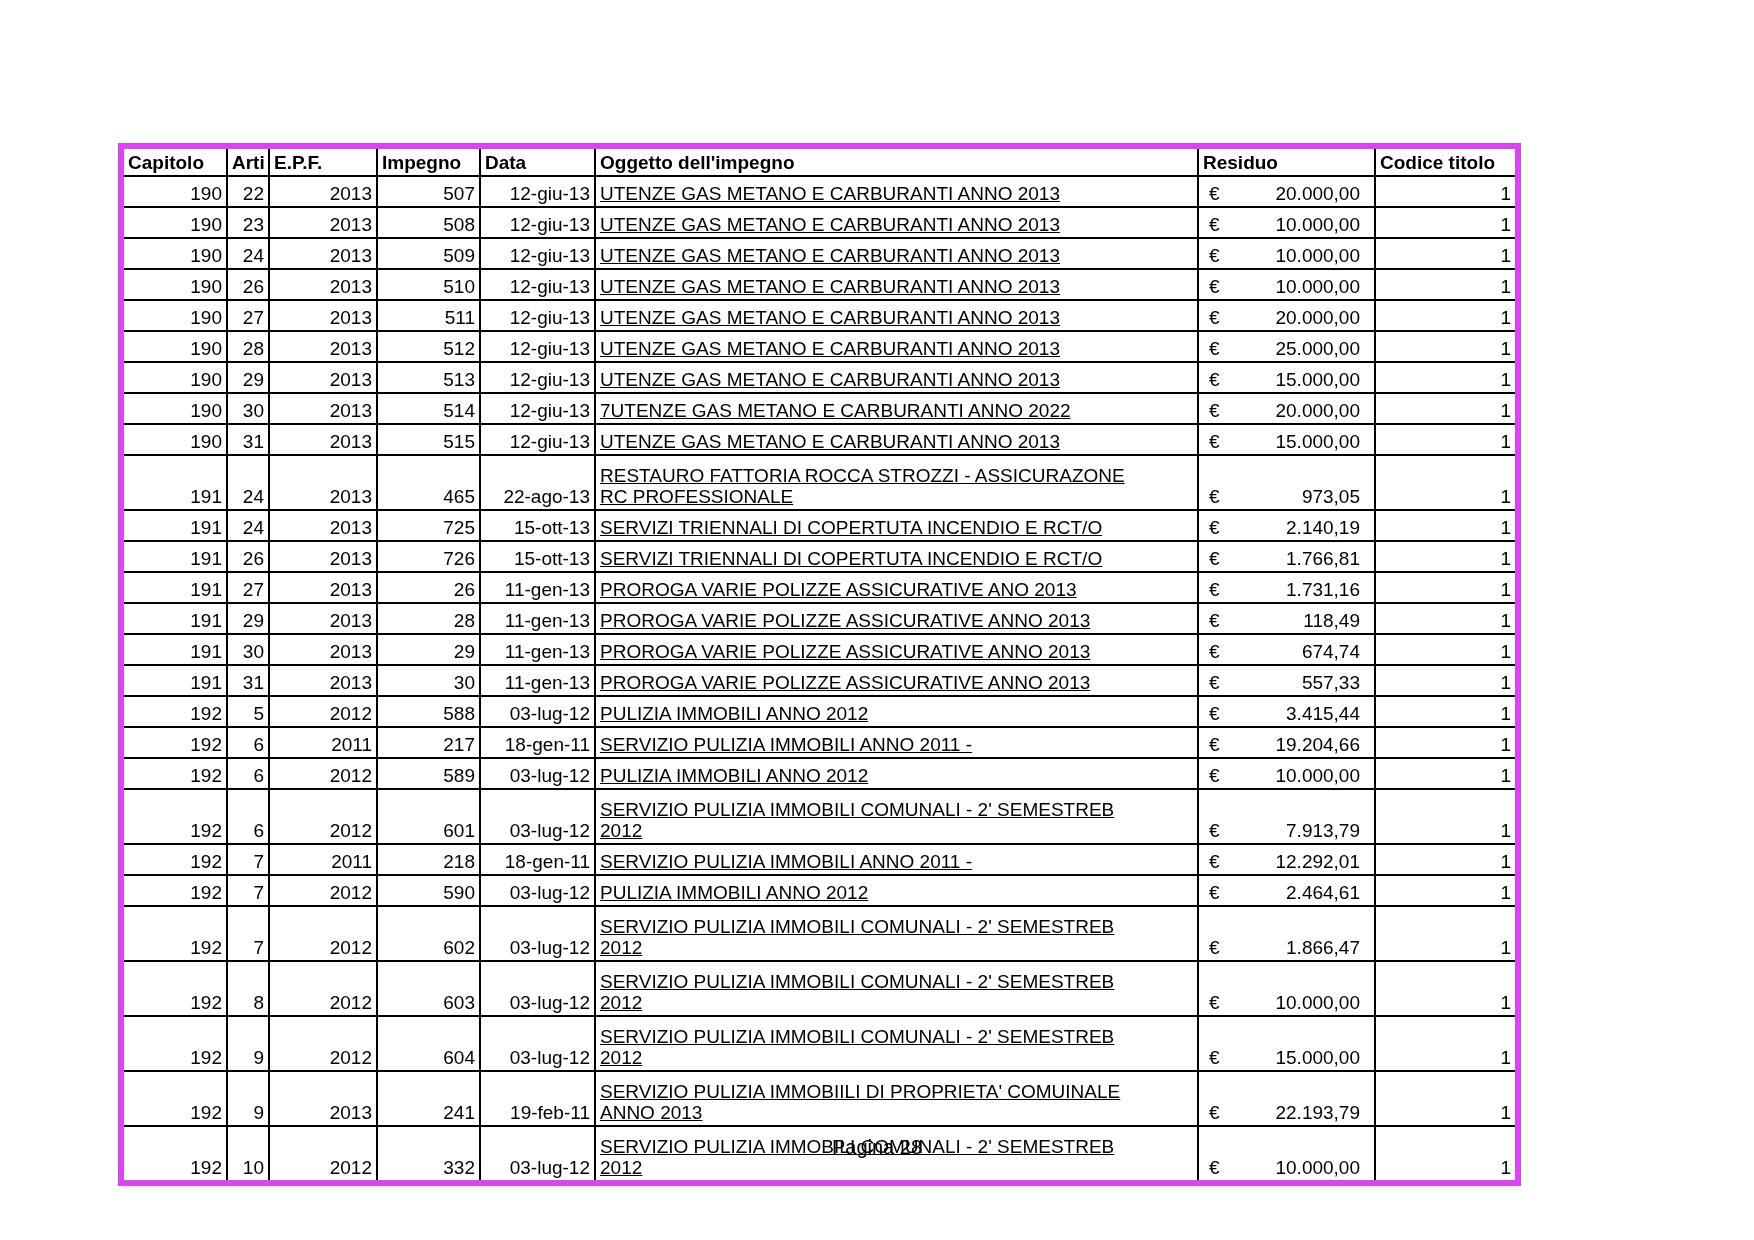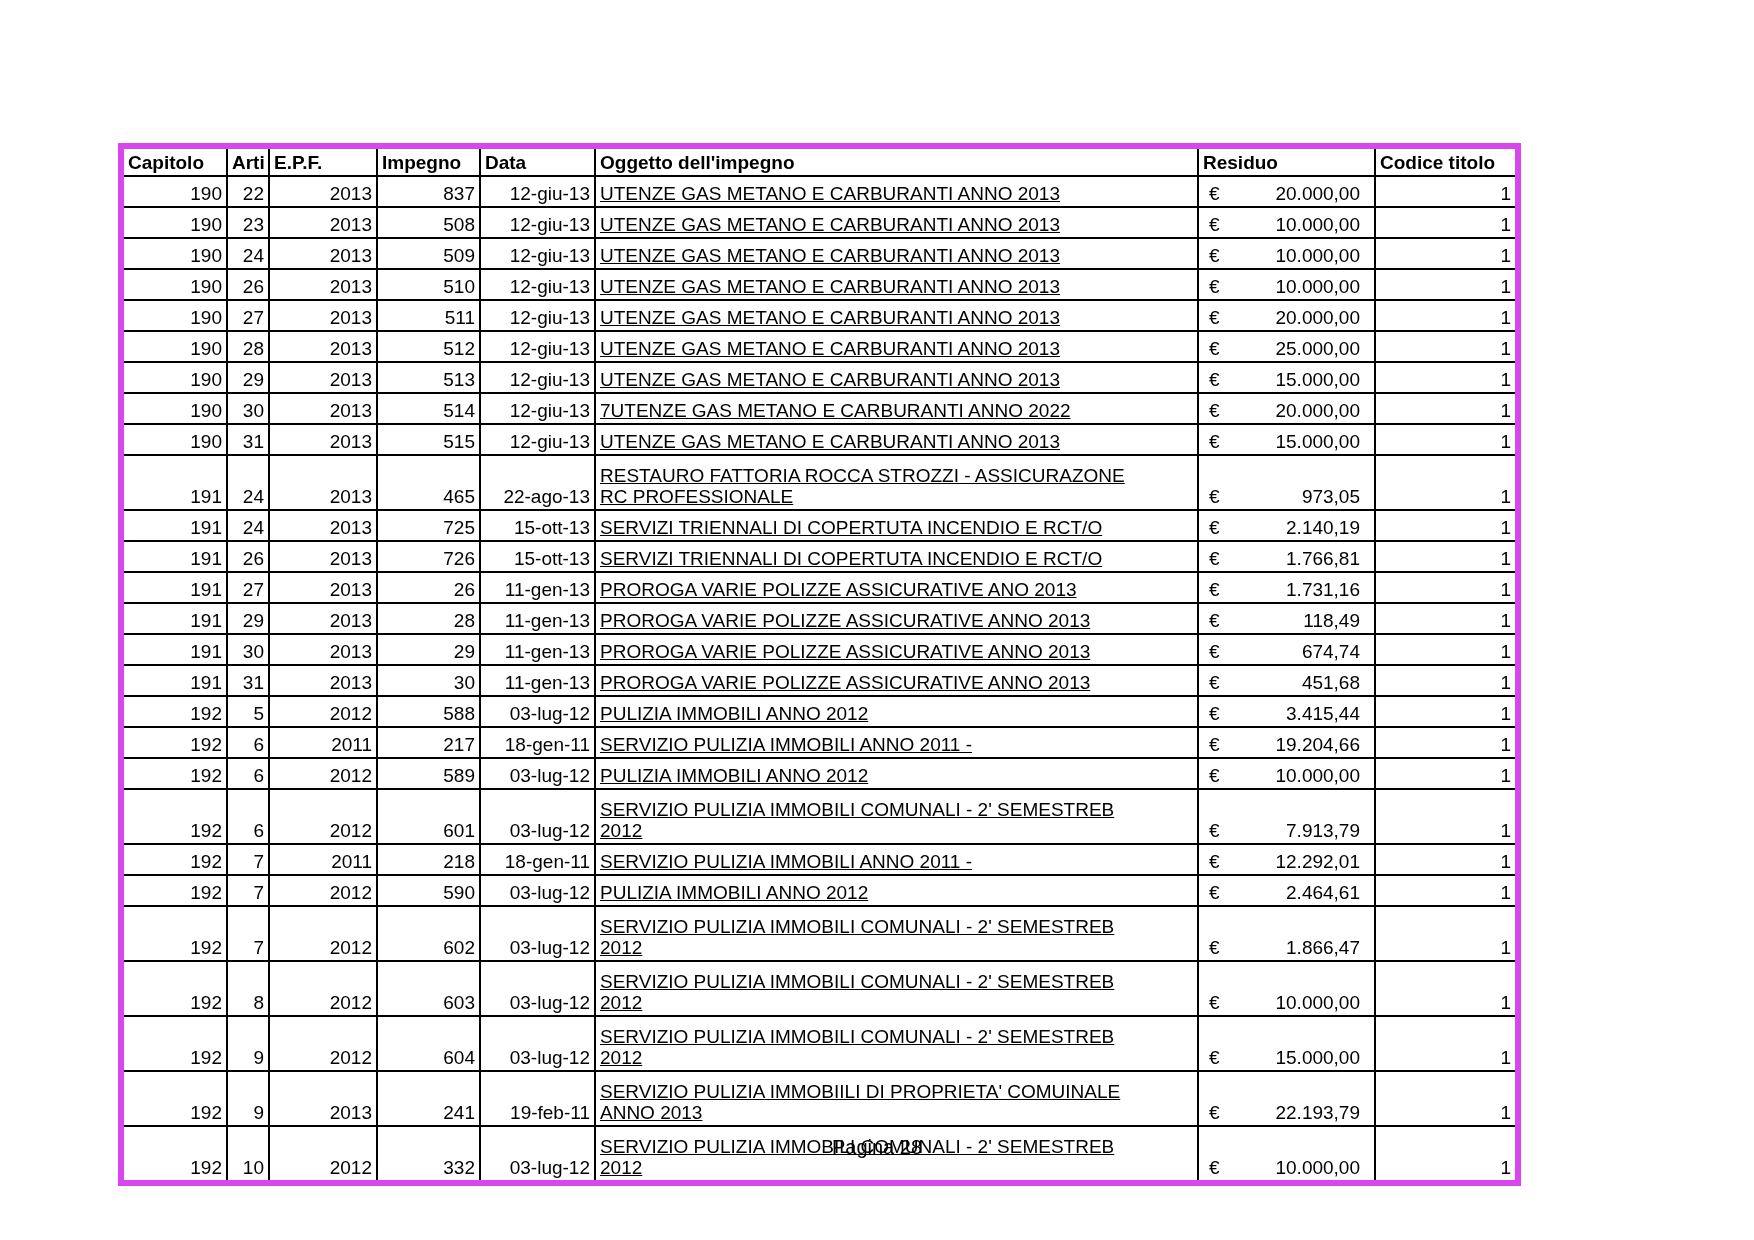--- a/index.html
+++ b/index.html
@@ -99,21 +99,21 @@
         <th>Oggetto dell'impegno</th>
         <th>Residuo</th>
         <th>Codice titolo</th>
       </tr>
     </thead>
     <tbody id="table-body">
         <tr>
       <td class="num">190</td>
       <td class="num">22</td>
       <td class="num">2013</td>
-      <td class="num">837</td>
+      <td class="num">507</td>
       <td class="num">12-giu-13</td>
       <td class="c-ogg">UTENZE GAS METANO E CARBURANTI ANNO 2013</td>
       <td class="c-res">
         <div class="money">
           <span class="euro">€</span>
           <span class="amount">20.000,00</span>
         </div>
       </td>
       <td class="c-cod">1</td>
     </tr>
@@ -331,21 +331,21 @@
         <tr>
       <td class="num">191</td>
       <td class="num">31</td>
       <td class="num">2013</td>
       <td class="num">30</td>
       <td class="num">11-gen-13</td>
       <td class="c-ogg">PROROGA VARIE POLIZZE  ASSICURATIVE ANNO 2013</td>
       <td class="c-res">
         <div class="money">
           <span class="euro">€</span>
-          <span class="amount">451,68</span>
+          <span class="amount">557,33</span>
         </div>
       </td>
       <td class="c-cod">1</td>
     </tr>
         <tr>
       <td class="num">192</td>
       <td class="num">5</td>
       <td class="num">2012</td>
       <td class="num">588</td>
       <td class="num">03-lug-12</td>

